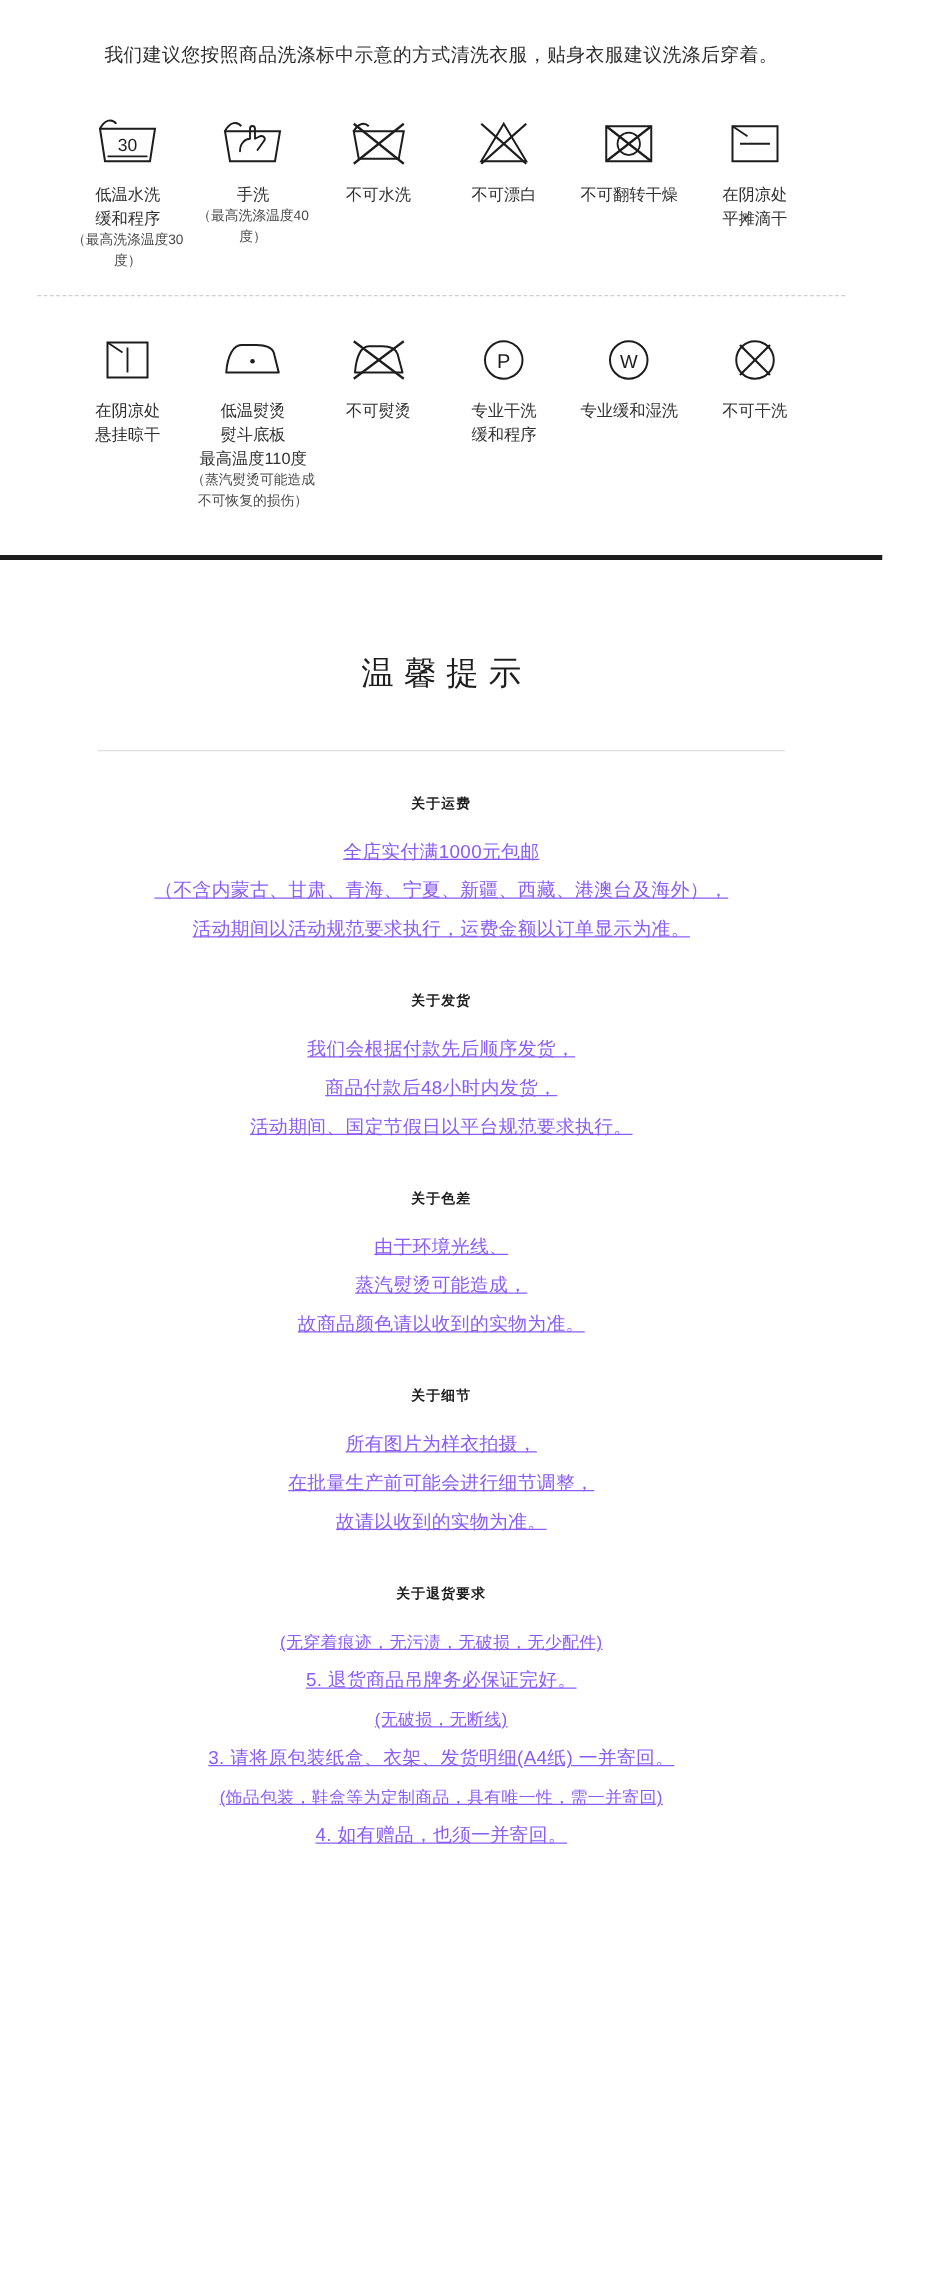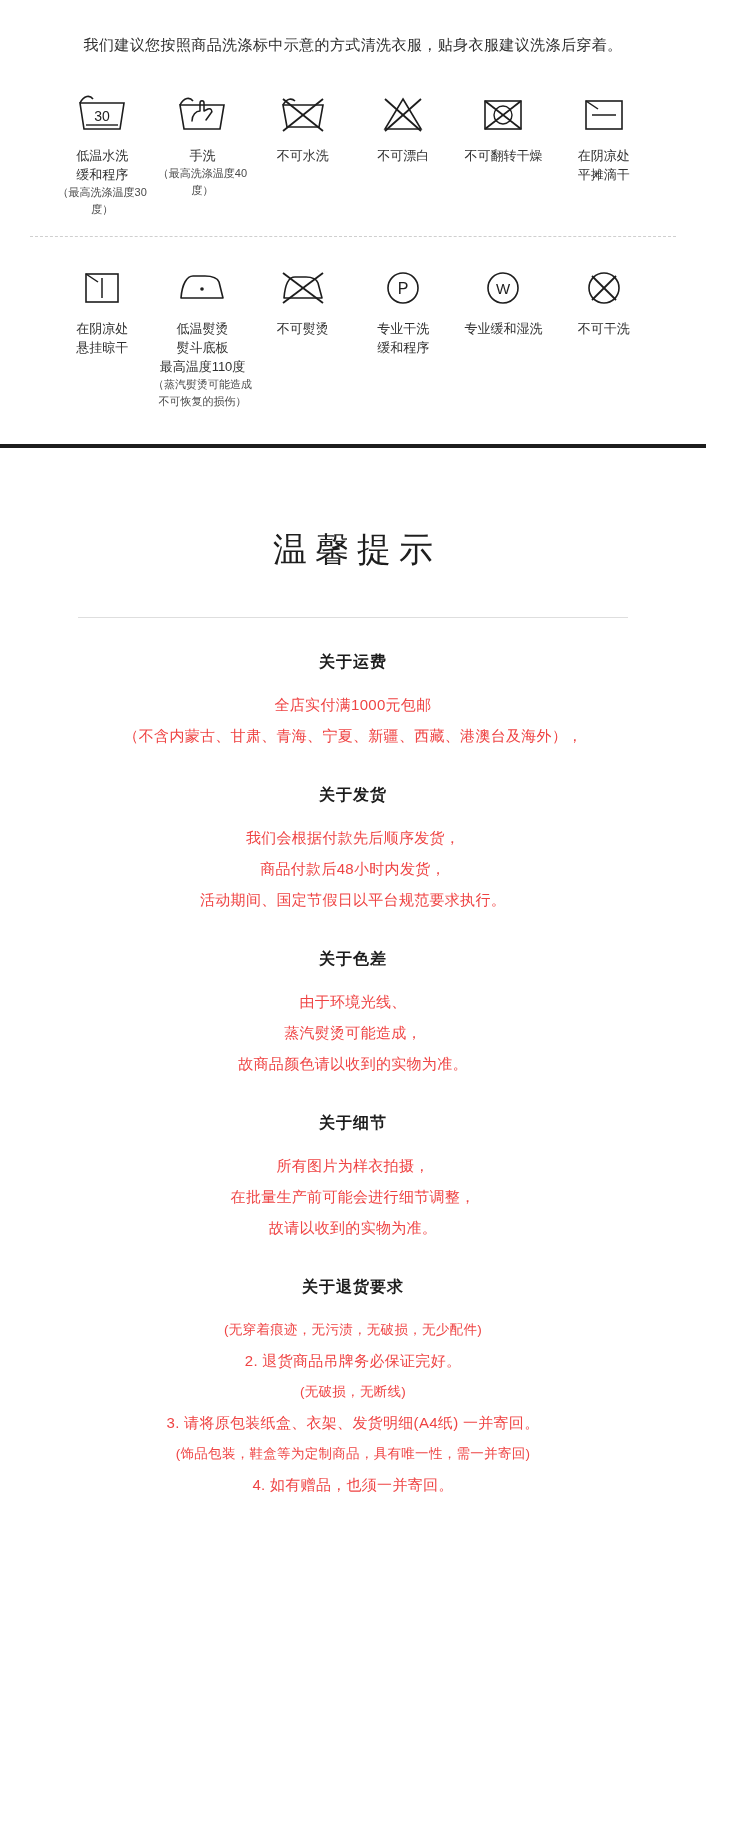--- a/index.html
+++ b/index.html
@@ -74,49 +74,50 @@
     line-height: 17px;
   }
   .care-label .ln { display: block; }
 
   
   .notice-section {
     padding: 56px 0 40px 0;
   }
   .notice-title {
     text-align: center;
-    font-size: 34px;
+    font-size: 26px;
     letter-spacing: 8px;
     color: #1e1e1e;
     font-weight: 400;
     padding-left: 8px;
   }
   .notice-divider {
     width: 550px;
     height: 1px;
     background: #dedede;
     margin: 44px auto 0 auto;
   }
 
   .block {
     margin-top: 34px;
     text-align: center;
   }
   .block-title {
-    font-size: 16px;
+    font-size: 11px;
     font-weight: bold;
     color: #1c1c1c;
     letter-spacing: 1px;
     margin-bottom: 16px;
   }
   .block-line {
     font-size: 15px;
     line-height: 31px;
-    color: #ef4444;
+    color: #8b5cf6;
     letter-spacing: 0.3px;
+    text-decoration: underline;
   }
   .block-line.sm {
     font-size: 13.5px;
   }
 </style>
 </head>
 <body>
 
 <div class="page">
 
@@ -304,20 +305,21 @@
   </section>
 
   <section class="notice-section">
     <h1 class="notice-title">温馨提示</h1>
     <div class="notice-divider"></div>
 
     <div class="block">
       <div class="block-title">关于运费</div>
       <div class="block-line">全店实付满1000元包邮</div>
       <div class="block-line">（不含内蒙古、甘肃、青海、宁夏、新疆、西藏、港澳台及海外），</div>
+      <div class="block-line">活动期间以活动规范要求执行，运费金额以订单显示为准。</div>
     </div>
 
 
     <div class="block">
       <div class="block-title">关于发货</div>
       <div class="block-line">我们会根据付款先后顺序发货，</div>
       <div class="block-line">商品付款后48小时内发货，</div>
       <div class="block-line">活动期间、国定节假日以平台规范要求执行。</div>
     </div>
 
@@ -331,21 +333,21 @@
     <div class="block">
       <div class="block-title">关于细节</div>
       <div class="block-line">所有图片为样衣拍摄，</div>
       <div class="block-line">在批量生产前可能会进行细节调整，</div>
       <div class="block-line">故请以收到的实物为准。</div>
     </div>
 
     <div class="block">
       <div class="block-title">关于退货要求</div>
       <div class="block-line sm">(无穿着痕迹，无污渍，无破损，无少配件)</div>
-      <div class="block-line">2. 退货商品吊牌务必保证完好。</div>
+      <div class="block-line">5. 退货商品吊牌务必保证完好。</div>
       <div class="block-line sm">(无破损，无断线)</div>
       <div class="block-line">3. 请将原包装纸盒、衣架、发货明细(A4纸) 一并寄回。</div>
       <div class="block-line sm">(饰品包装，鞋盒等为定制商品，具有唯一性，需一并寄回)</div>
       <div class="block-line">4. 如有赠品，也须一并寄回。</div>
     </div>
 
   </section>
 </div>
 
 </body></html>

